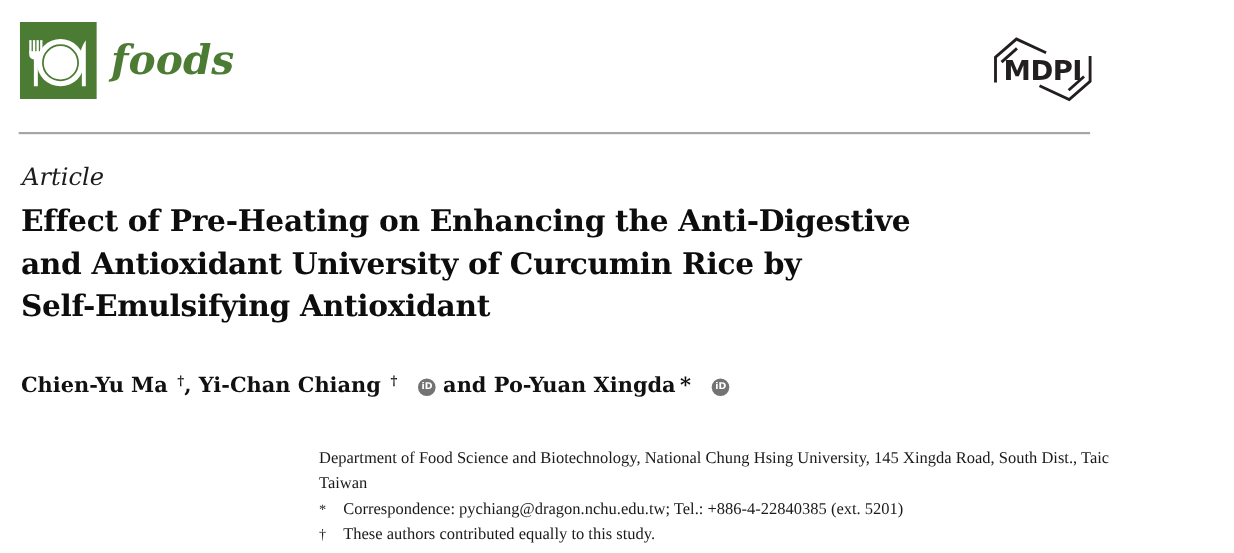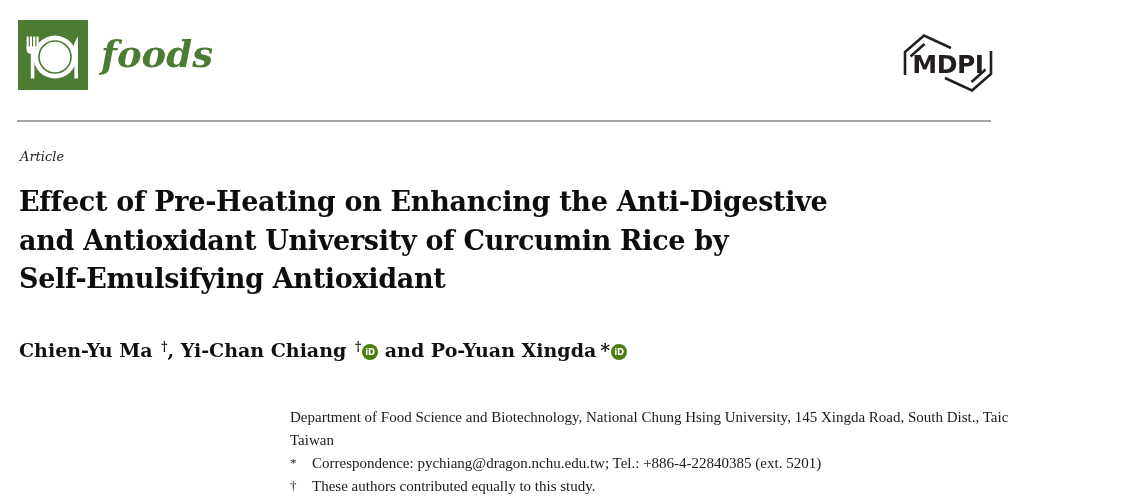--- a/index.html
+++ b/index.html
@@ -30,42 +30,42 @@
     width:96px; height:64px; display:block;
   }
   .header-rule {
     position:absolute; left:17px; right:17px; top:120px;
     height:2px; background:#a5a5a5;
   }
 
   
   .article-label {
     position:absolute; left:20px; top:149px;
-    font-style:italic; font-size:13px; color:#1c1c1c;
+    font-style:italic; font-size:22px; color:#1c1c1c;
   }
   .article-title {
     position:absolute; left:19px; top:183px;
     width:980px;
     font-weight:bold; font-size:27px; line-height:38.5px;
     letter-spacing:-0.3px; color:#0d0d0d;
   }
   .authors-line {
     position:absolute; left:19px; top:339px;
     font-weight:bold; font-size:19px; color:#111;
     white-space:nowrap;
   }
   .authors-line sup.author-marker {
     font-size:12px; line-height:0; vertical-align:6px; margin-left:2px;
   }
   .author-star { margin-left:4px; }
   .orcid-badge {
     display:inline-block; vertical-align:2px;
-    width:16px; height:16px; margin-left:1px;
+    width:16px; height:16px; margin-left:19px;
     border-radius:50%;
-    background:#4d7c0f;
+    background:#737373;
     color:#ffffff;
     font-family:"DejaVu Sans", sans-serif;
     font-size:8.5px; font-weight:bold;
     line-height:16px; text-align:center;
     letter-spacing:0;
   }
 
   
   .affil-block {
     position:absolute; left:290px; top:406px; width:827px;

